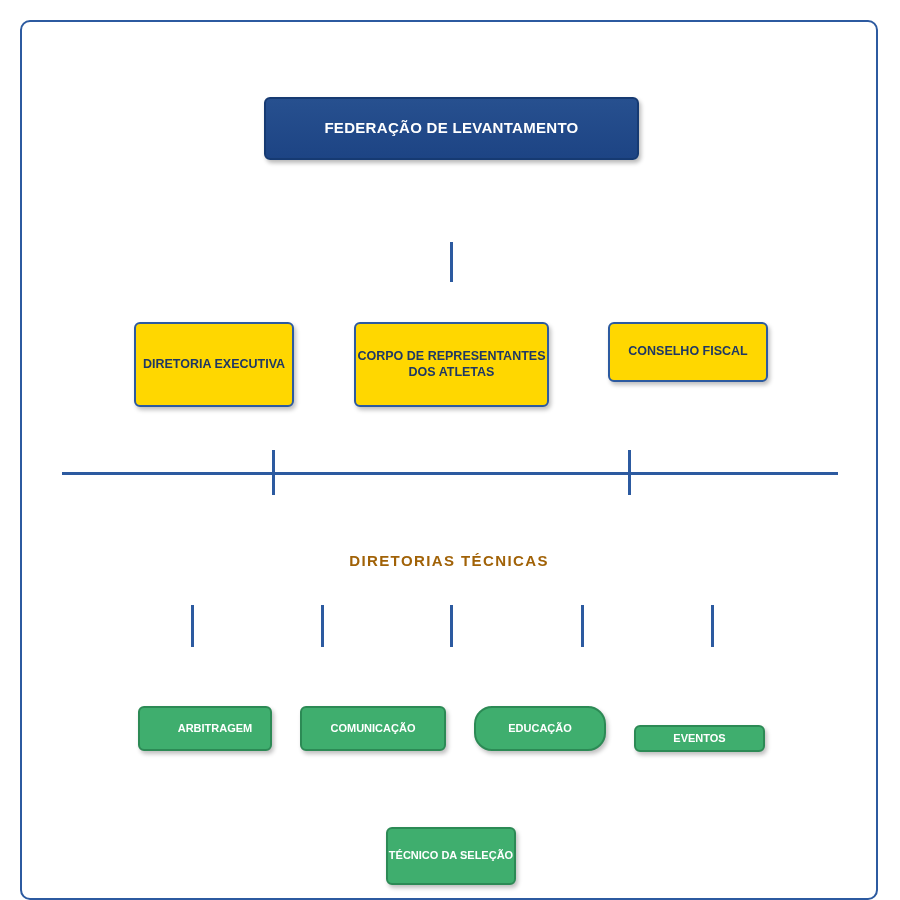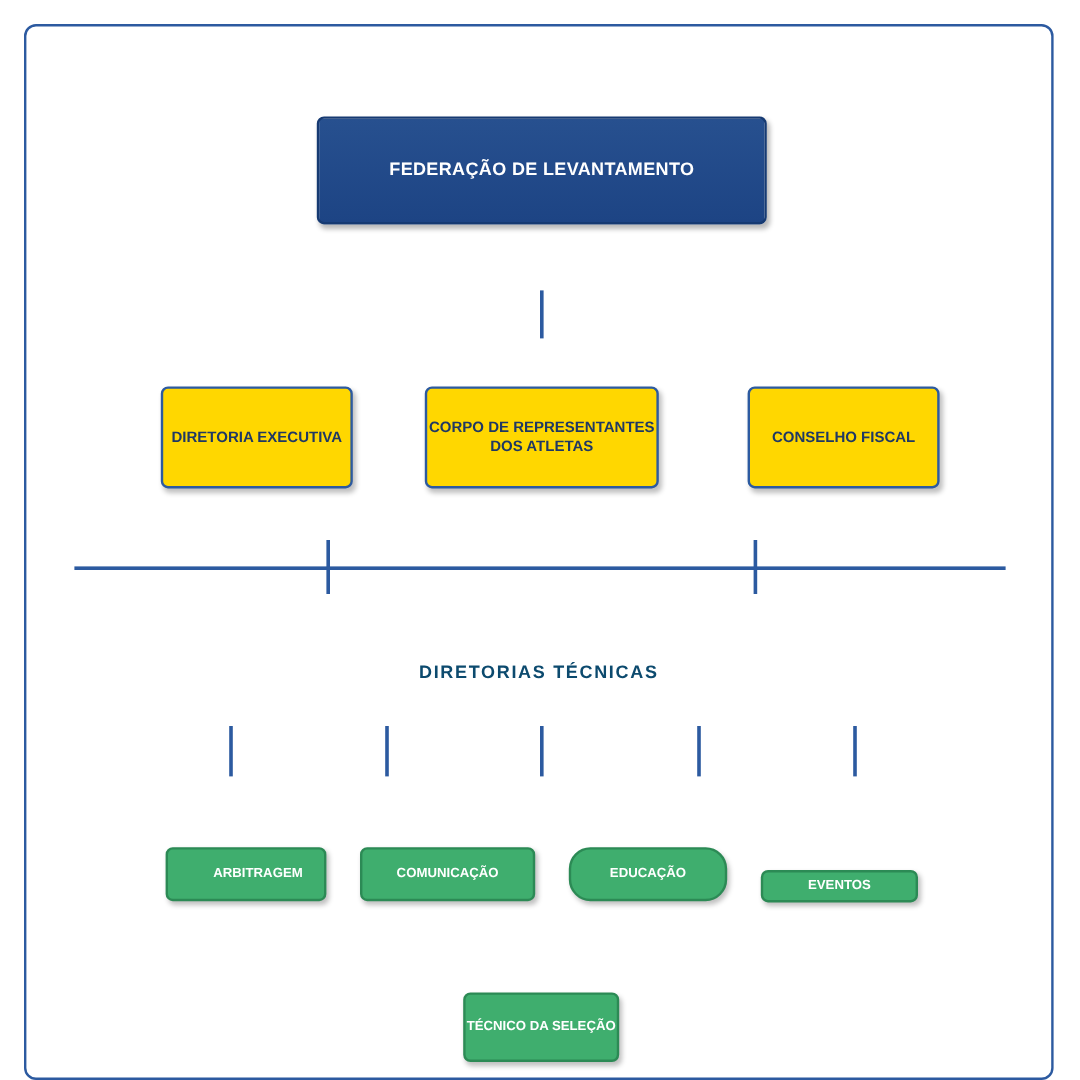--- a/index.html
+++ b/index.html
@@ -54,57 +54,57 @@
   .green-node {
     background: #3fae6e;
     color: #ffffff;
     border: 2px solid #2c8a55;
     font-size: 11px;
     font-weight: bold;
     box-shadow: 2px 3px 4px rgba(0,0,0,0.25);
   }
   .section-title {
     position: absolute;
-    color: #0c4a6e;
+    color: #a16207;
     font-size: 15px;
     font-weight: bold;
     letter-spacing: 1.4px;
     text-align: center;
     width: 100%;
     left: 0;
   }
   .connector {
     position: absolute;
     background: #2c5aa0;
   }
   .v-line { width: 3px; }
   .h-line { height: 3px; }
 </style>
 </head>
 <body>
 
 <div id="org-frame">
 
-  <div class="node root-node" style="left:242px; top:75px; width:375px; height:90px;">
+  <div class="node root-node" style="left:242px; top:75px; width:375px; height:63px;">
     <div>
       <div>FEDERAÇÃO DE LEVANTAMENTO</div>
     </div>
   </div>
 
   <div class="connector v-line" style="left:428px; top:220px; height:40px;"></div>
 
   <div class="node yellow-node" style="left:332px; top:300px; width:195px; height:85px;">
     <span>CORPO DE REPRESENTANTES DOS ATLETAS</span>
   </div>
 
   <div class="node yellow-node" style="left:112px; top:300px; width:160px; height:85px;">
     <span>DIRETORIA EXECUTIVA</span>
   </div>
 
-  <div class="node yellow-node" style="left:601px; top:300px; width:160px; height:85px;text-align:center;">
+  <div class="node yellow-node" style="left:586px; top:300px; width:160px; height:60px;text-align:center;">
     <span>CONSELHO FISCAL</span>
   </div>
 
   <div class="connector v-line" style="left:250px; top:428px; height:45px;"></div>
   <div class="connector v-line" style="left:606px; top:428px; height:45px;"></div>
 
   <div class="connector h-line" style="left:40px; top:450px; width:776px;"></div>
 
   <div class="section-title" style="top:530px;">DIRETORIAS TÉCNICAS</div>
 

